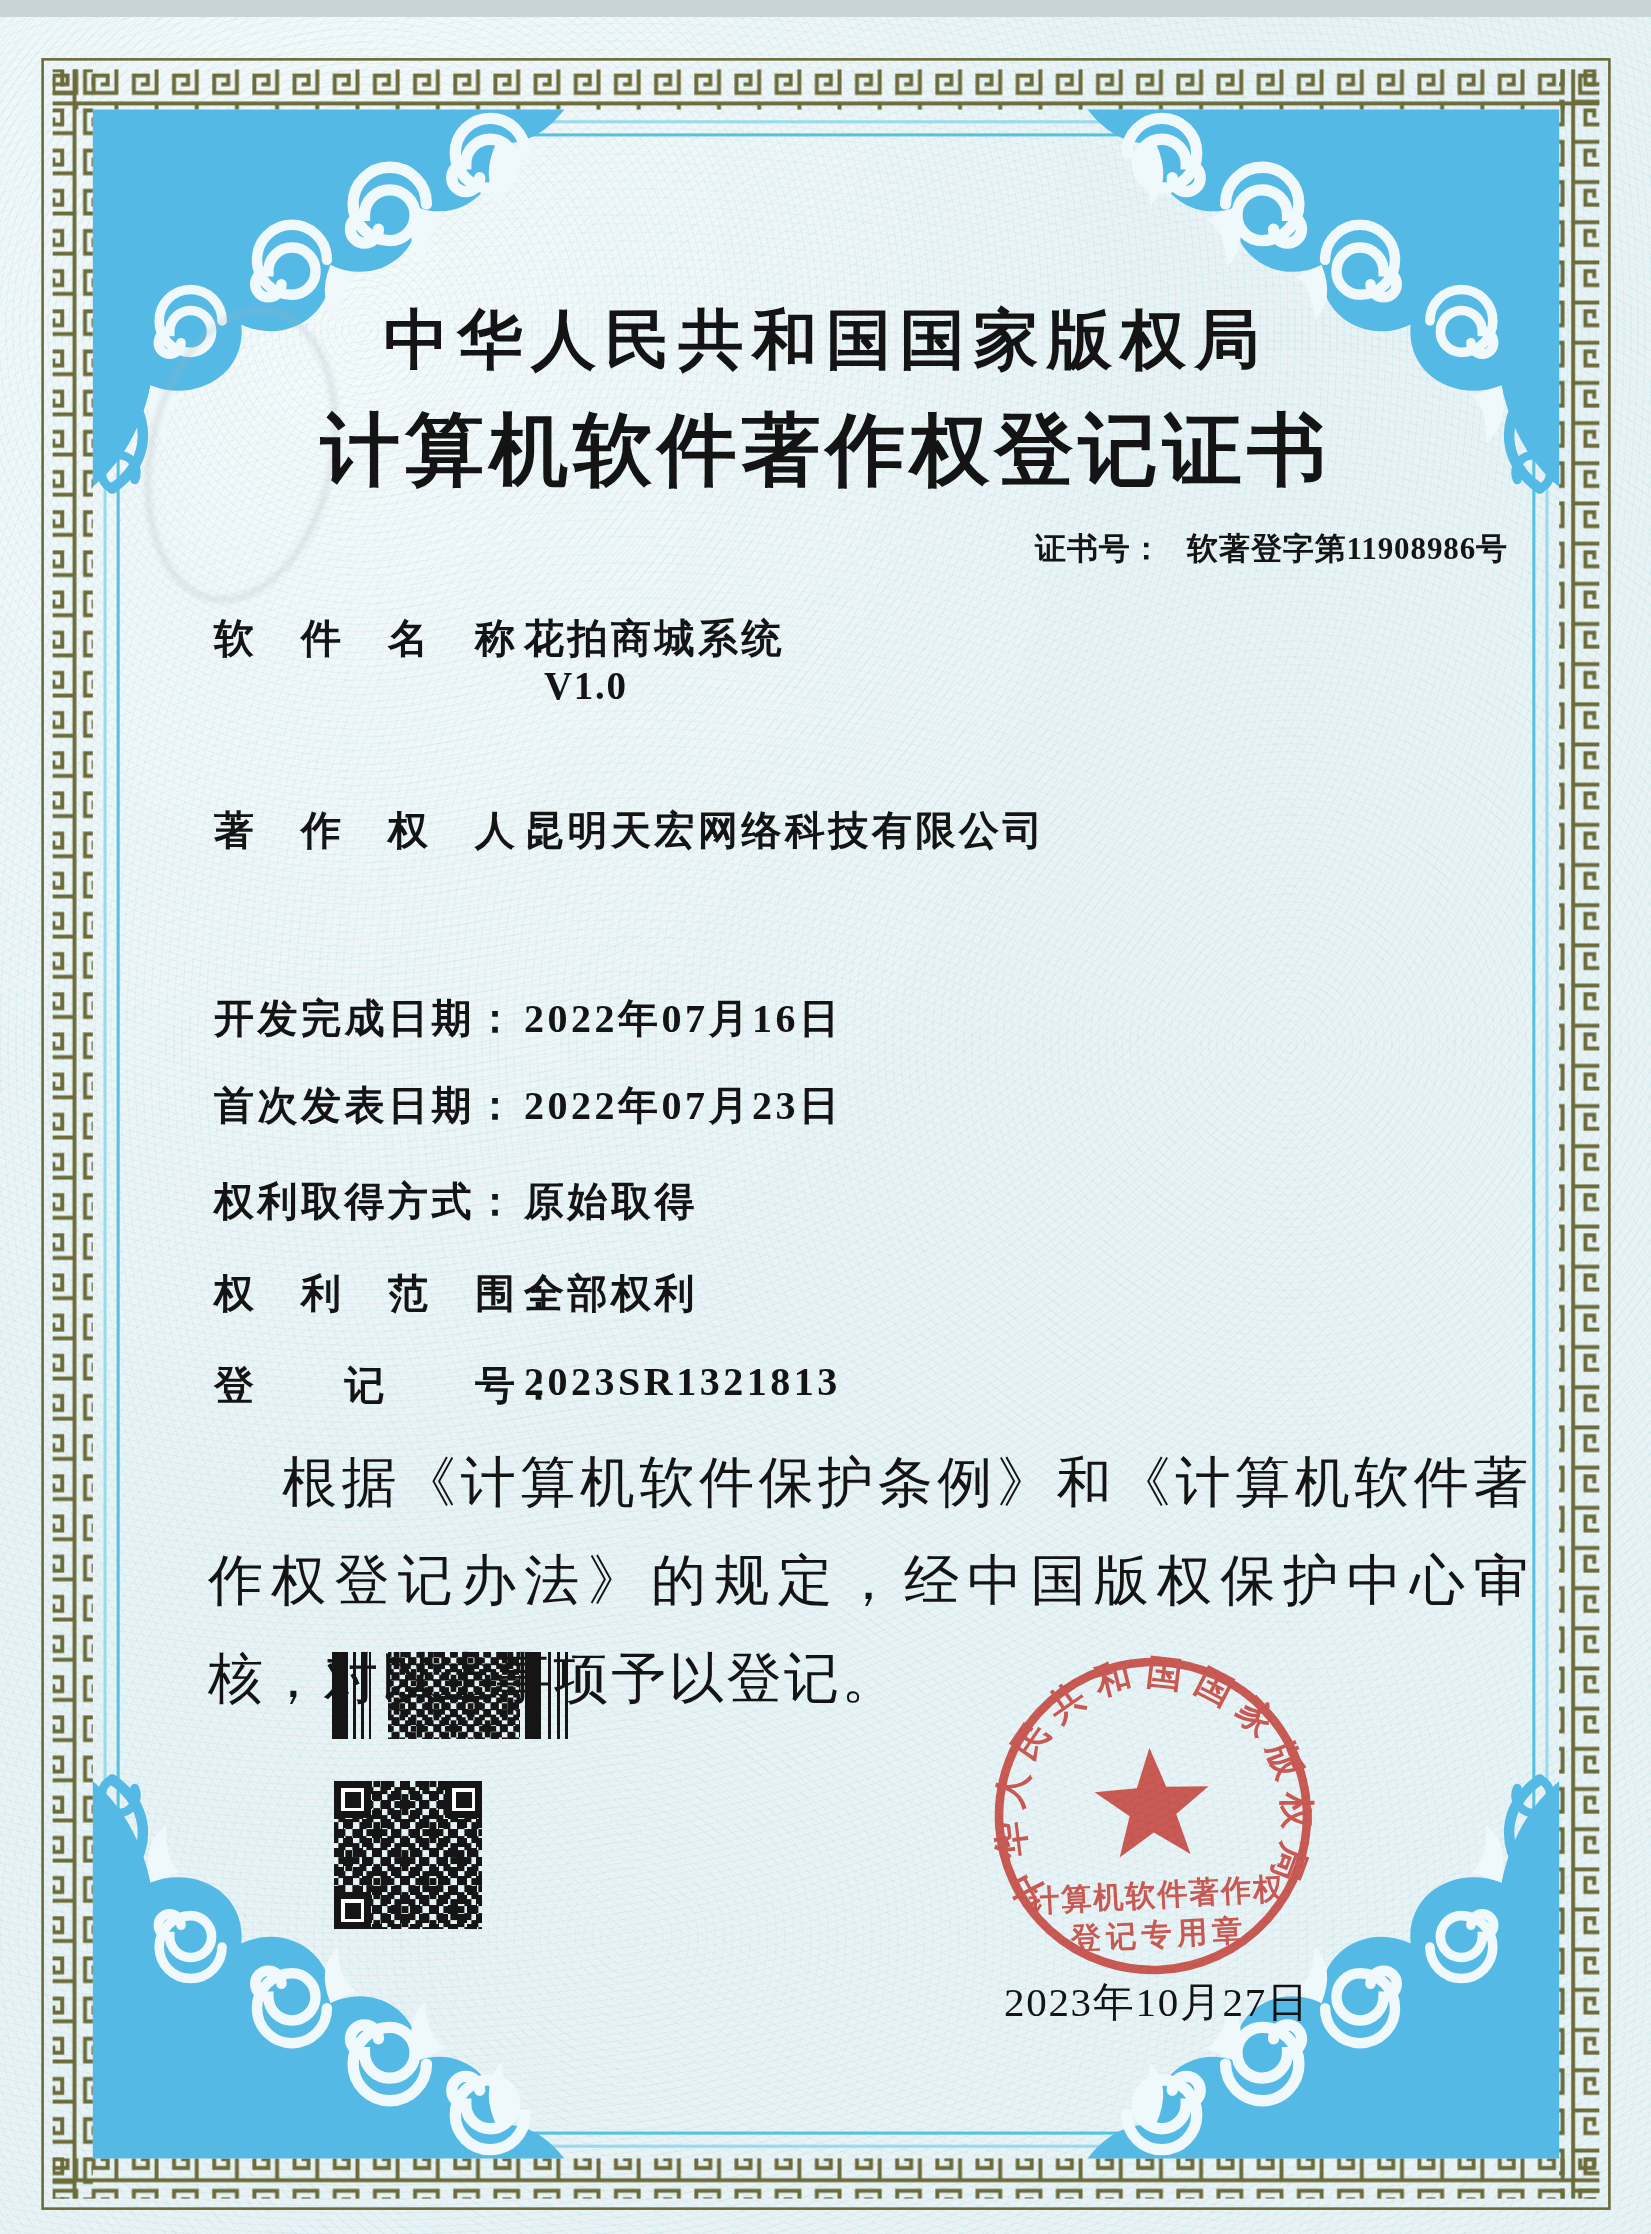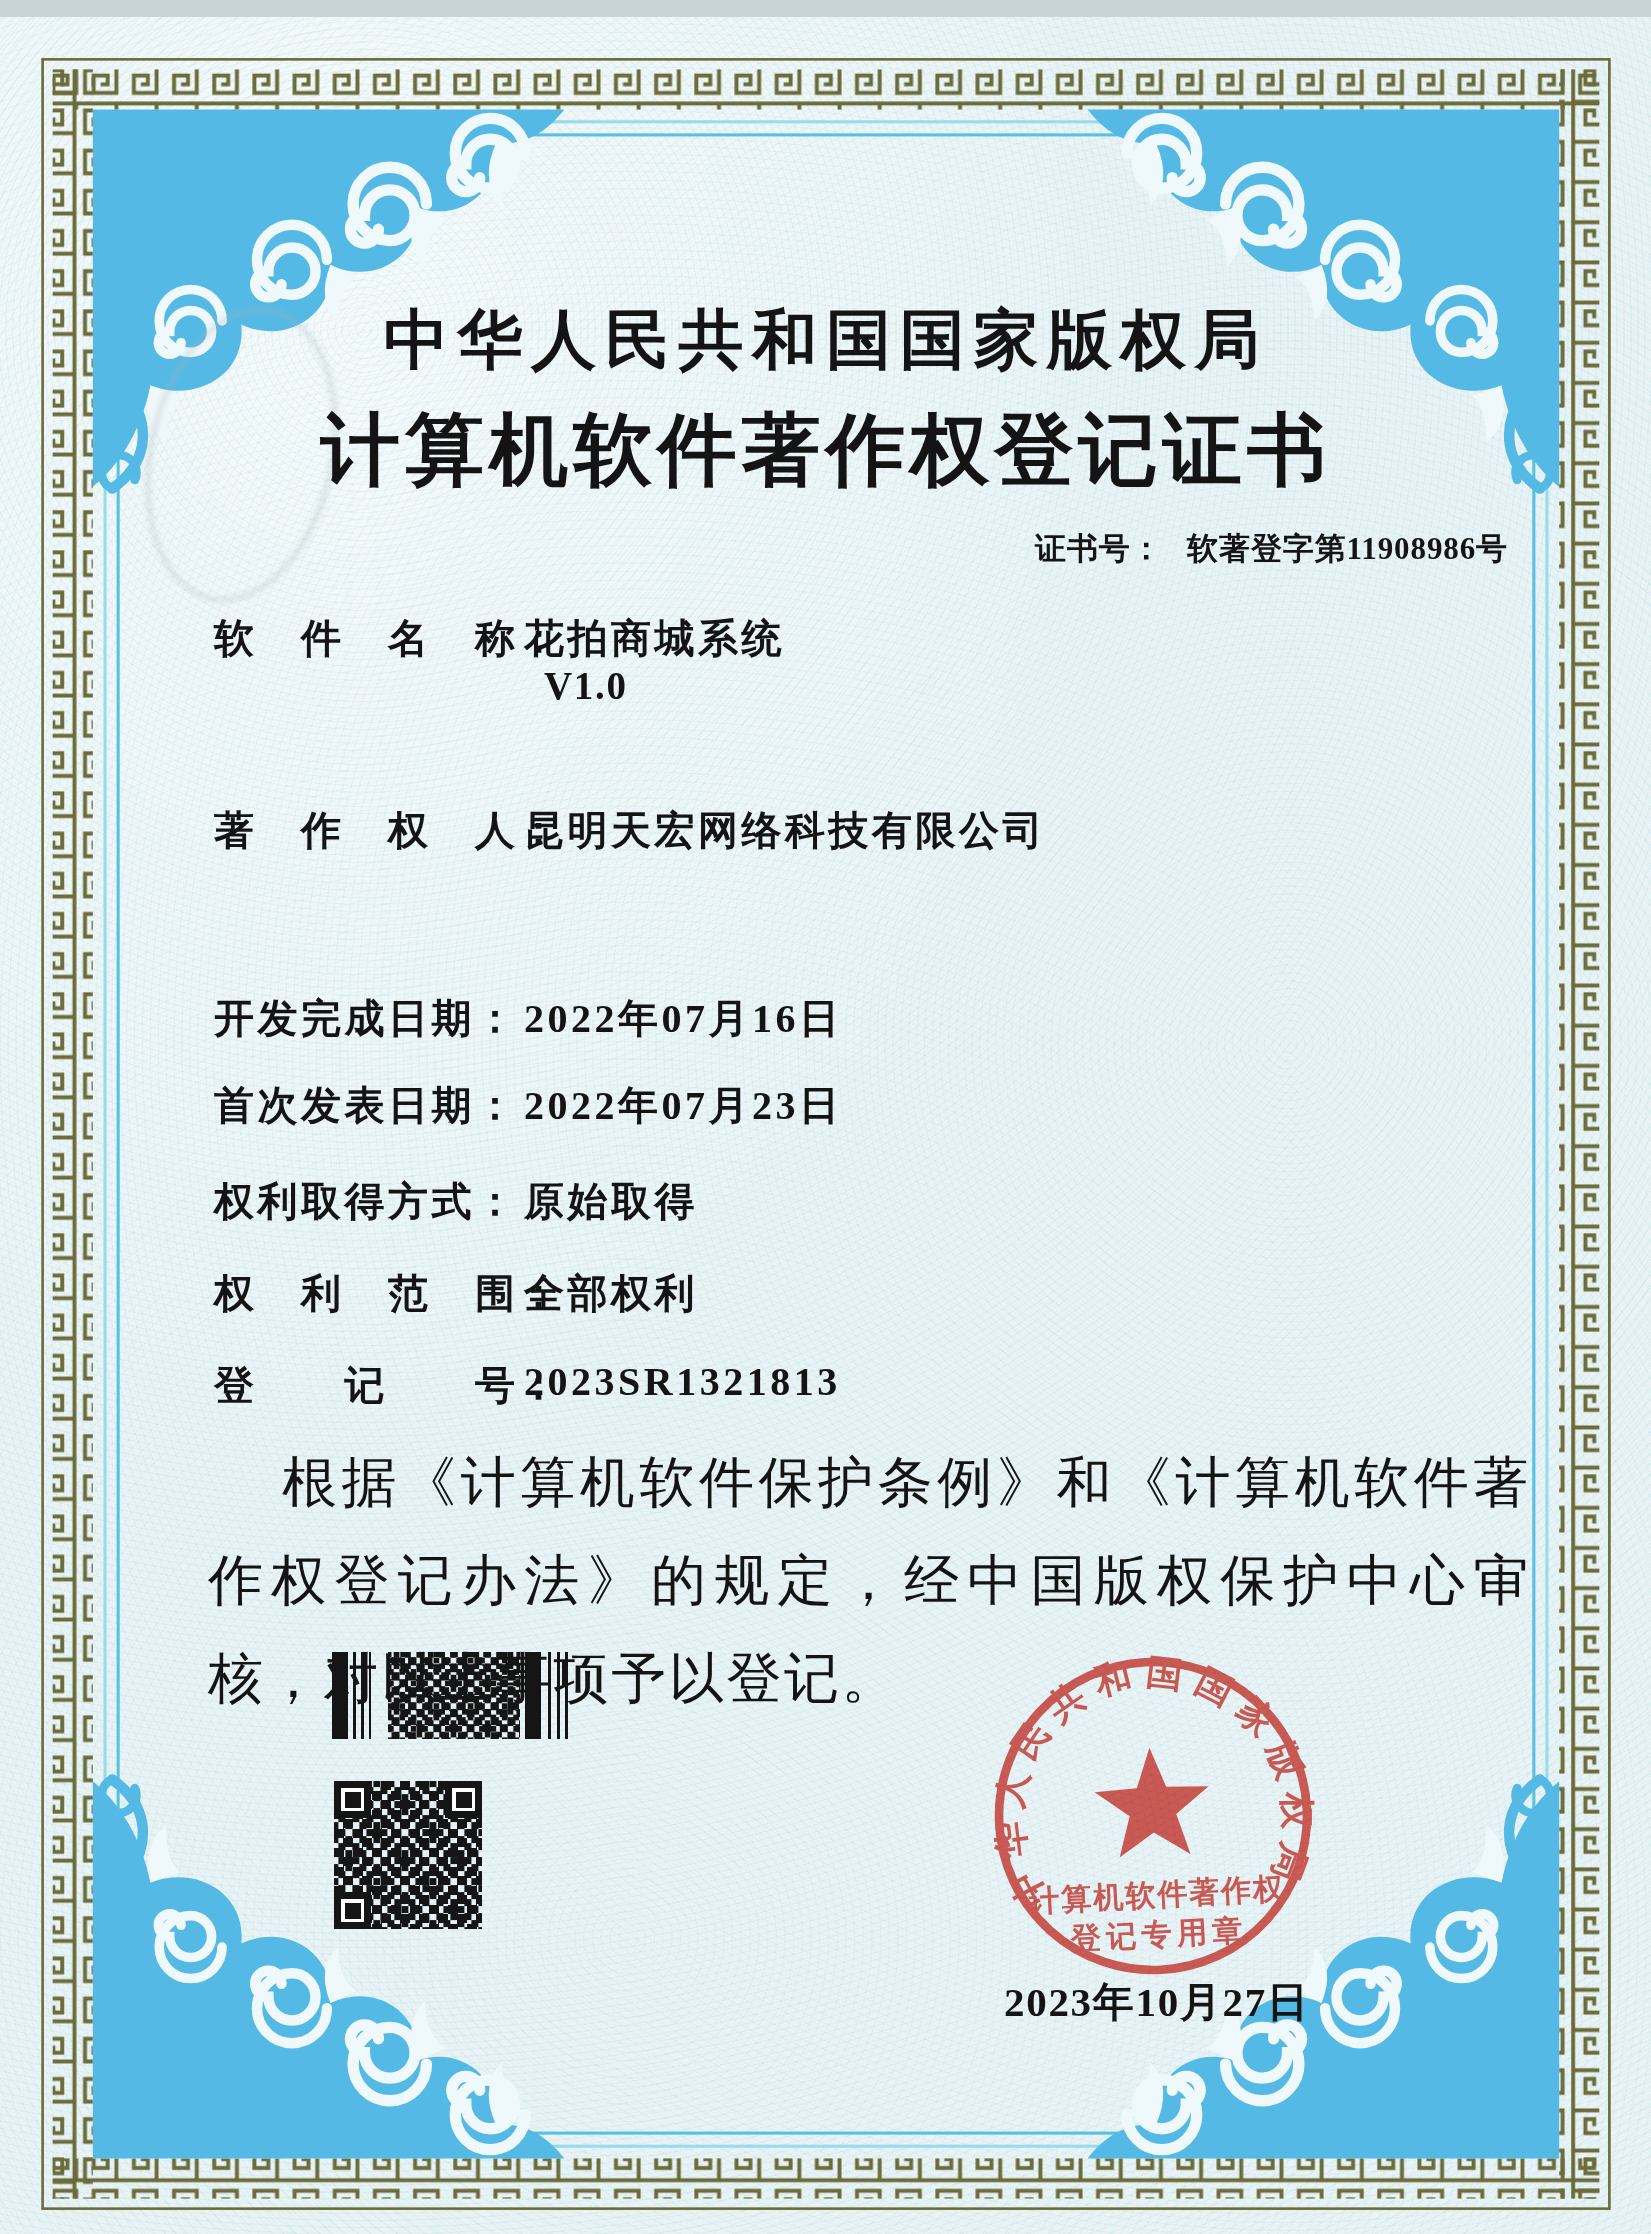--- a/index.html
+++ b/index.html
@@ -83,21 +83,21 @@
   .seal{
     position:absolute;left:980px;top:1626px;width:346px;height:346px;
     transform:rotate(-3deg);opacity:.93;mix-blend-mode:multiply;
   }
   .seal text{fill:#de524a;font-family:"Liberation Serif","DejaVu Serif",serif;font-weight:700;}
   .seal .ring-text{font-size:42px;letter-spacing:13px;}
   .seal .inner1{font-size:35px;letter-spacing:2px;}
   .seal .inner2{font-size:35px;letter-spacing:6px;}
   .issue-date{
     position:absolute;left:1004px;top:1958px;
-    font-size:41px;font-weight:700;letter-spacing:1.7px;white-space:nowrap;
+    font-size:41px;font-weight:400;letter-spacing:1.7px;white-space:nowrap;
   }
 </style>
 </head>
 <body>
 
 <div class="page">
   <div class="bg-waves"></div>
 
   <svg class="border-svg" width="1652" height="2234" viewBox="0 0 1891 2558" aria-hidden="true">
     <defs>

